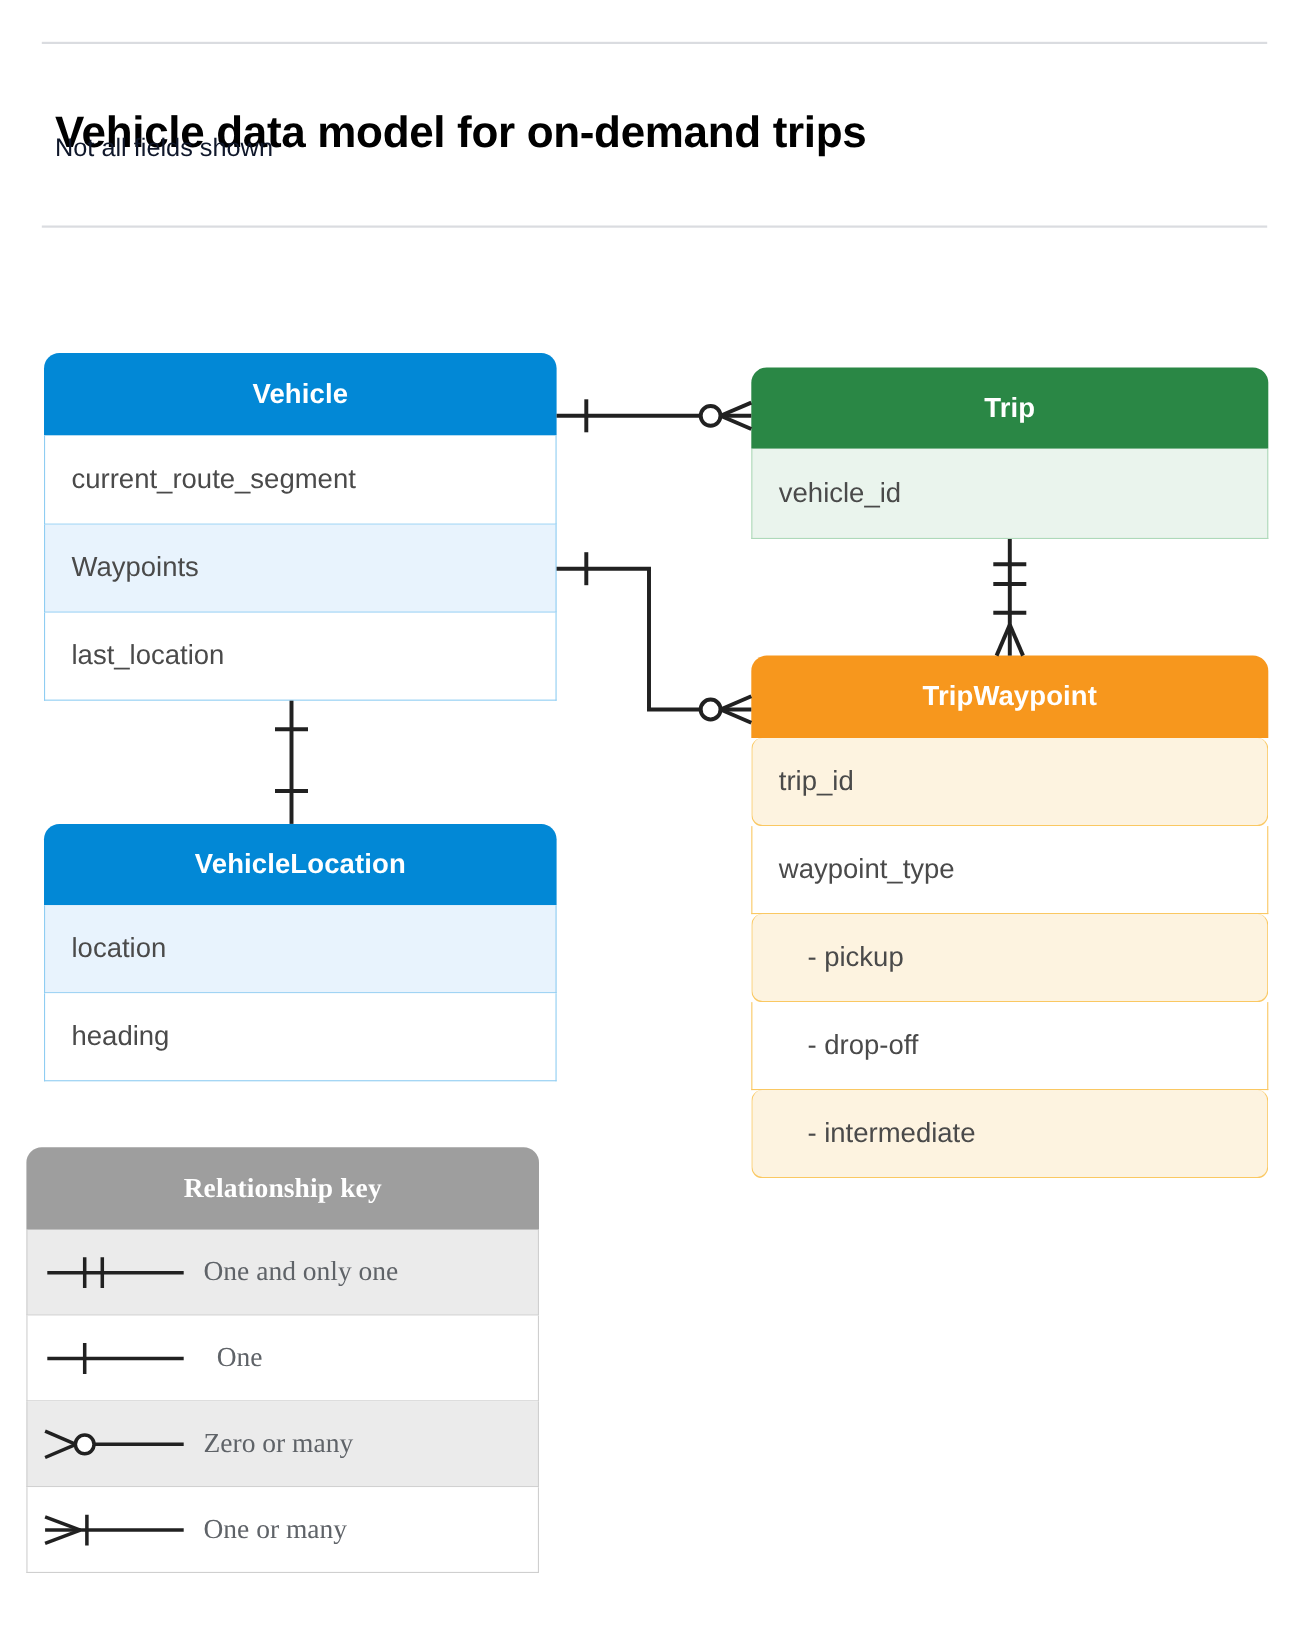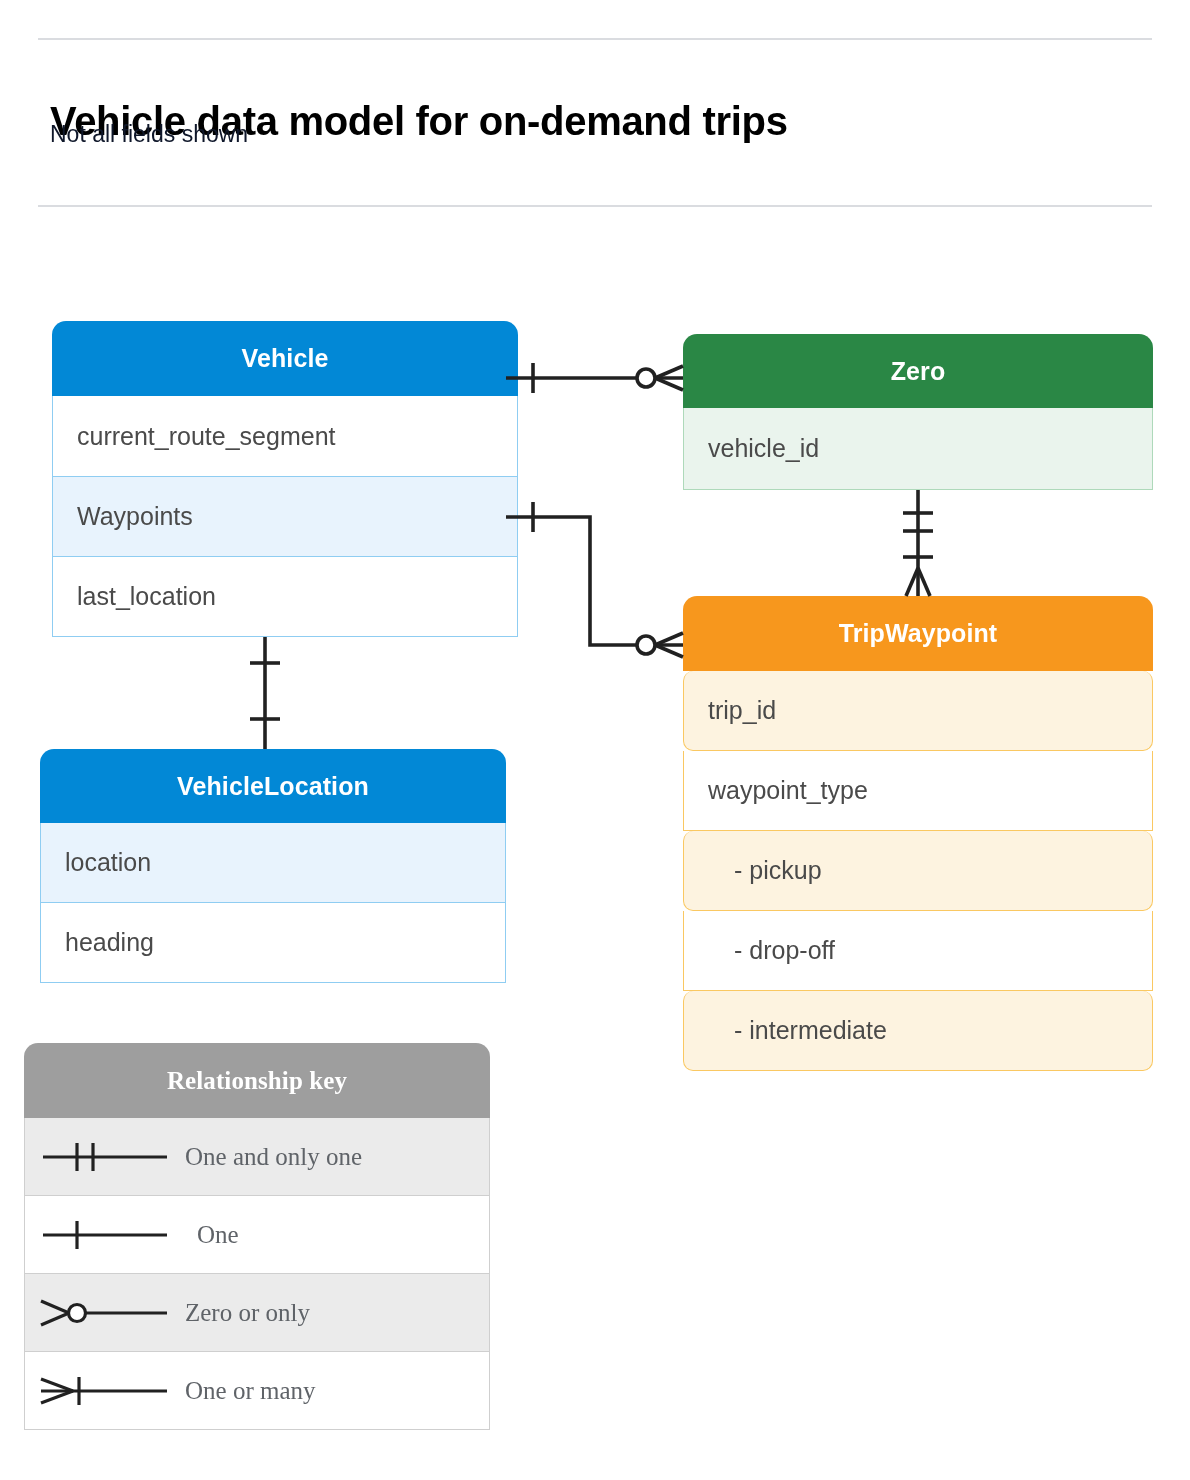--- a/index.html
+++ b/index.html
@@ -130,35 +130,35 @@
 </head>
 <body>
 
 <div id="page">
 
   <div class="rule top"></div>
   <h1 class="page-title">Vehicle data model for on-demand trips</h1>
   <div class="page-subtitle">Not all fields shown</div>
   <div class="rule bottom"></div>
 
-  <div class="entity theme-blue" style="left:40px; top:321px; width:466px;margin-left:12px;">
+  <div class="entity theme-blue" style="left:40px; top:321px; width:466px;">
     <div class="entity-header" style="height:75px;">Vehicle</div>
     <div class="entity-row" style="height:81px;">current_route_segment</div>
     <div class="entity-row alt" style="height:80px;">Waypoints</div>
     <div class="entity-row" style="height:80px;">last_location</div>
   </div>
 
   <div class="entity theme-blue" style="left:40px; top:749px; width:466px;">
     <div class="entity-header" style="height:74px;">VehicleLocation</div>
     <div class="entity-row alt" style="height:80px;">location</div>
     <div class="entity-row" style="height:80px;">heading</div>
   </div>
 
   <div class="entity theme-green" style="left:683px; top:334px; width:470px;">
-    <div class="entity-header" style="height:74px;">Zero</div>
+    <div class="entity-header" style="height:74px;">Trip</div>
     <div class="entity-row alt" style="height:82px;">vehicle_id</div>
   </div>
 
   <div class="entity theme-orange" style="left:683px; top:596px; width:470px;">
     <div class="entity-header" style="height:75px;">TripWaypoint</div>
     <div class="entity-row alt" style="height:80px;">trip_id</div>
     <div class="entity-row" style="height:80px;">waypoint_type</div>
     <div class="entity-row alt indent" style="height:80px;">-  pickup</div>
     <div class="entity-row indent" style="height:80px;">-  drop-off</div>
     <div class="entity-row alt indent" style="height:80px;">-  intermediate</div>
@@ -196,21 +196,21 @@
       <span class="legend-symbol">
         <svg width="140" height="40" viewBox="0 0 140 40">
           <g stroke="#212121" stroke-width="3.2" fill="none">
             <line x1="42" y1="20" x2="132" y2="20"></line>
             <line x1="6" y1="8" x2="34" y2="20"></line>
             <line x1="6" y1="32" x2="34" y2="20"></line>
             <circle cx="42" cy="20" r="8.5" fill="#ffffff"></circle>
           </g>
         </svg>
       </span>
-      <span class="legend-label">Zero or only</span>
+      <span class="legend-label">Zero or many</span>
     </div>
 
     <div class="entity-row legend-row" style="height:78px;">
       <span class="legend-symbol">
         <svg width="140" height="40" viewBox="0 0 140 40">
           <g stroke="#212121" stroke-width="3.2" fill="none">
             <line x1="6" y1="20" x2="132" y2="20"></line>
             <line x1="6" y1="8" x2="38" y2="20"></line>
             <line x1="6" y1="32" x2="38" y2="20"></line>
             <line x1="44" y1="6" x2="44" y2="34"></line>

